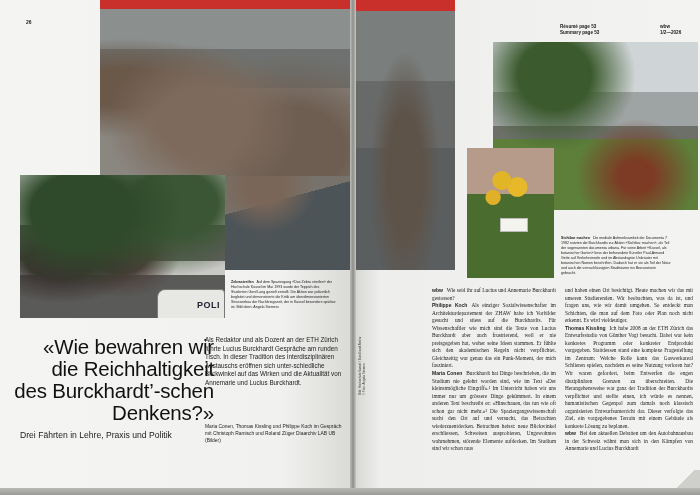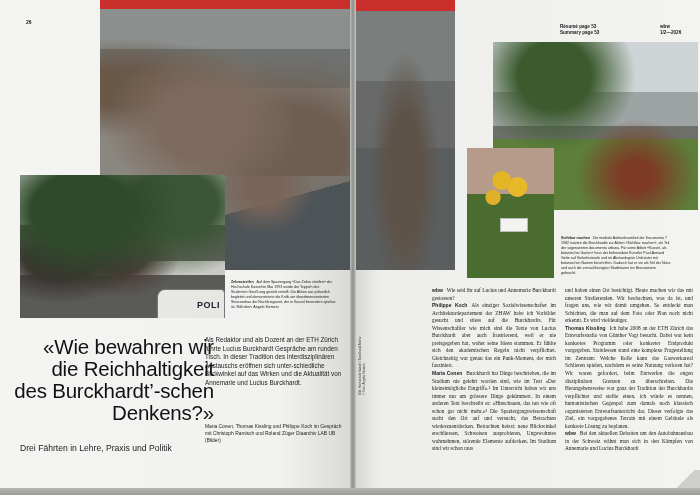--- a/index.html
+++ b/index.html
@@ -59,21 +59,21 @@
       linear-gradient(180deg, #b69a8a 0 35%, #4a6d2f 35% 100%);
   }
   .plant-sign { position: absolute; left: 33px; top: 70px; width: 28px; height: 14px; background: #f4f4ef; border: 1px solid #bbb; }
 
   
   .caption { position: absolute; font-size: 3.6px; line-height: 5px; color: #222; }
   .caption b { font-weight: bold; }
 
   
   .headline { position: absolute; left: 14px; top: 336px; width: 200px; font-size: 20.5px; line-height: 22px; font-weight: normal; letter-spacing: -0.2px; color: #111; text-align: right; }
-  .subhead { position: absolute; left: 20px; top: 429px; width: 170px; font-size: 8.6px; line-height: 13px; color: #222; margin-top: 13px; }
+  .subhead { position: absolute; left: 20px; top: 429px; width: 170px; font-size: 8.6px; line-height: 13px; color: #222; }
   .intro { position: absolute; left: 205px; top: 336px; width: 140px; font-size: 6.3px; line-height: 8.6px; color: #222; }
   .credits { position: absolute; left: 205px; top: 423px; width: 140px; font-size: 4.9px; line-height: 7px; color: #222; }
   .imprint { position: absolute; left: 358px; top: 395px; font-size: 3px; color: #444; transform: rotate(-90deg); transform-origin: left top; width: 60px; }
 
   
   .col { position: absolute; font-family: "Liberation Serif", serif; font-size: 5.3px; line-height: 7.55px; color: #222; text-align: justify; }
   .col .spk { font-family: "Liberation Sans", sans-serif; font-weight: bold; font-size: 5px; margin-right: 4px; }
   .col p { margin: 0; }
   .col1 { left: 432px; top: 287px; width: 124px; }
   .col2 { left: 565px; top: 287px; width: 128px; }

